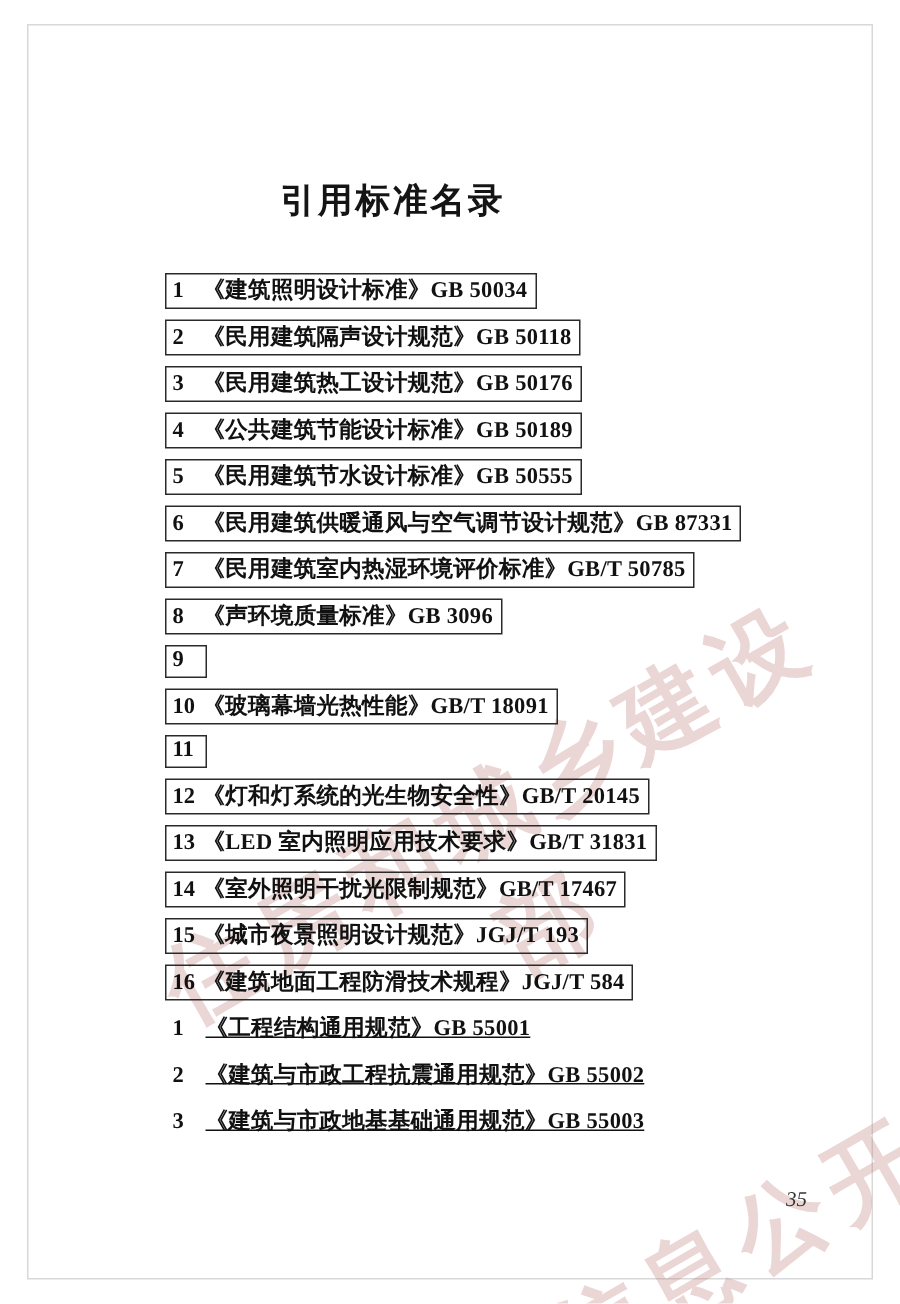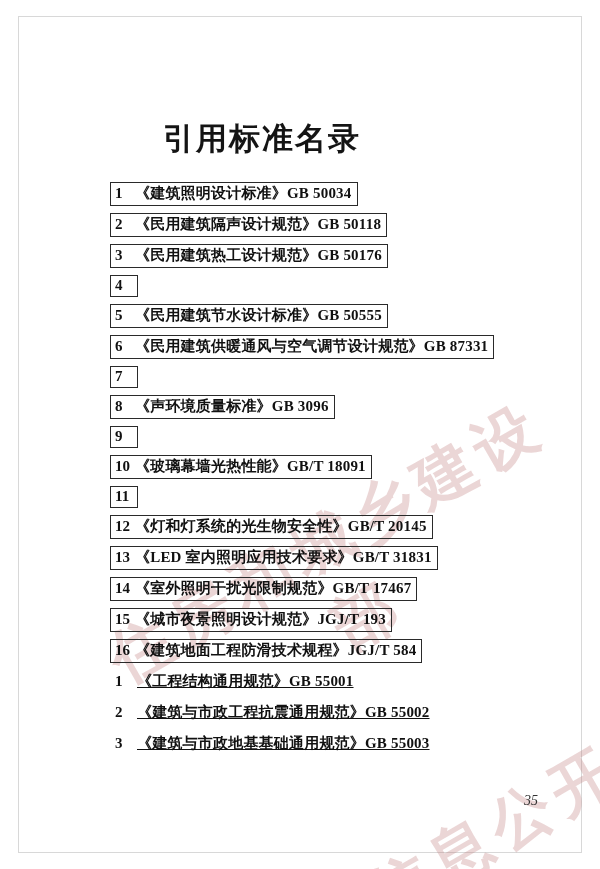--- a/index.html
+++ b/index.html
@@ -30,21 +30,21 @@
     border: 1px solid #d8d8d8;
     box-sizing: border-box;
     pointer-events: none;
   }
   .page-title {
     position: absolute;
     top: 118px;
     left: 0;
     width: 524px;
     text-align: center;
-    font-size: 31px;
+    font-size: 23px;
     letter-spacing: 2px;
     font-family: "Liberation Serif", "DejaVu Serif", serif;
     font-weight: 700;
     color: #141414;
   }
   .list {
     position: absolute;
     top: 182px;
     left: 0;
     width: 600px;
@@ -166,20 +166,21 @@
       <div class="inner">
         <span class="num">3</span>
         <span class="txt">《民用建筑热工设计规范》GB 50176</span>
       </div>
     </div>
 
     <div class="entry boxed">
       <div class="spacer" style="width:110px"></div>
       <div class="inner">
         <span class="num">4</span>
+        <span class="txt">《公共建筑节能设计标准》GB 50189</span>
       </div>
     </div>
 
     <div class="entry boxed">
       <div class="spacer" style="width:110px"></div>
       <div class="inner">
         <span class="num">5</span>
         <span class="txt">《民用建筑节水设计标准》GB 50555</span>
       </div>
     </div>
@@ -189,20 +190,21 @@
       <div class="inner">
         <span class="num">6</span>
         <span class="txt">《民用建筑供暖通风与空气调节设计规范》GB 87331</span>
       </div>
     </div>
 
     <div class="entry boxed">
       <div class="spacer" style="width:110px"></div>
       <div class="inner">
         <span class="num">7</span>
+        <span class="txt">《民用建筑室内热湿环境评价标准》GB/T 50785</span>
       </div>
     </div>
 
     <div class="entry boxed">
       <div class="spacer" style="width:110px"></div>
       <div class="inner">
         <span class="num">8</span>
         <span class="txt">《声环境质量标准》GB 3096</span>
       </div>
     </div>

